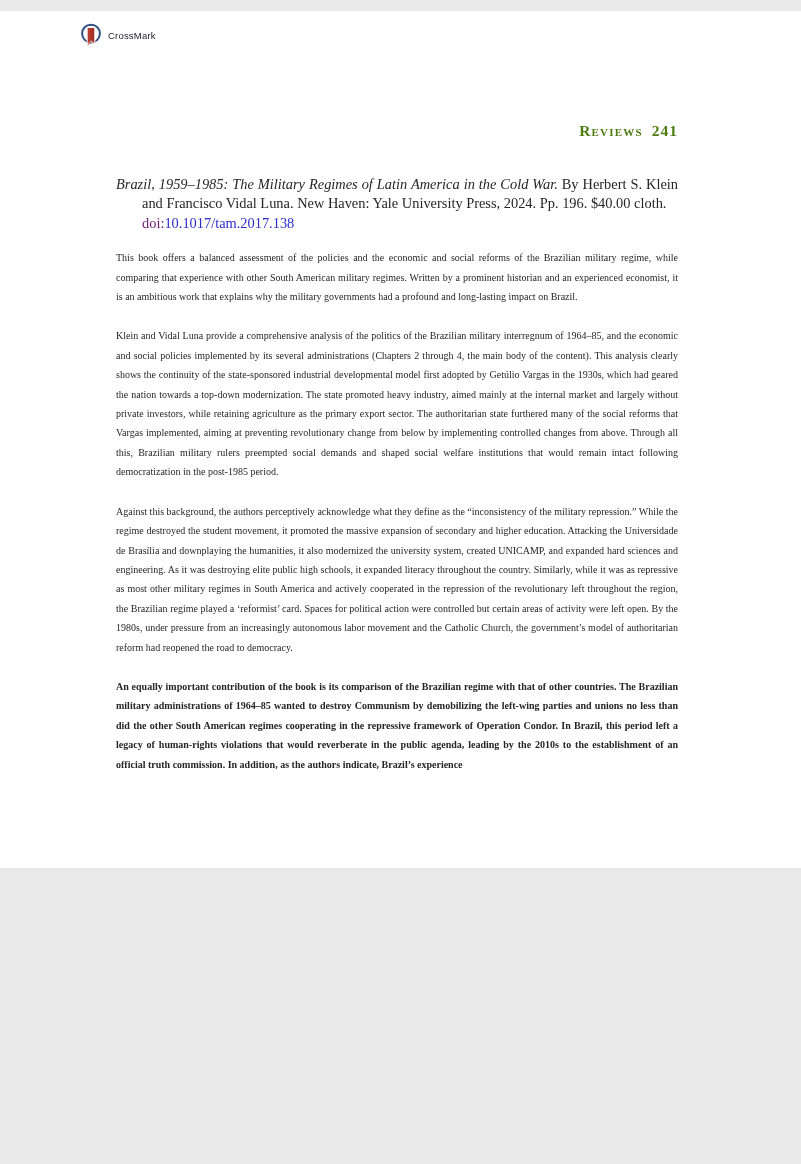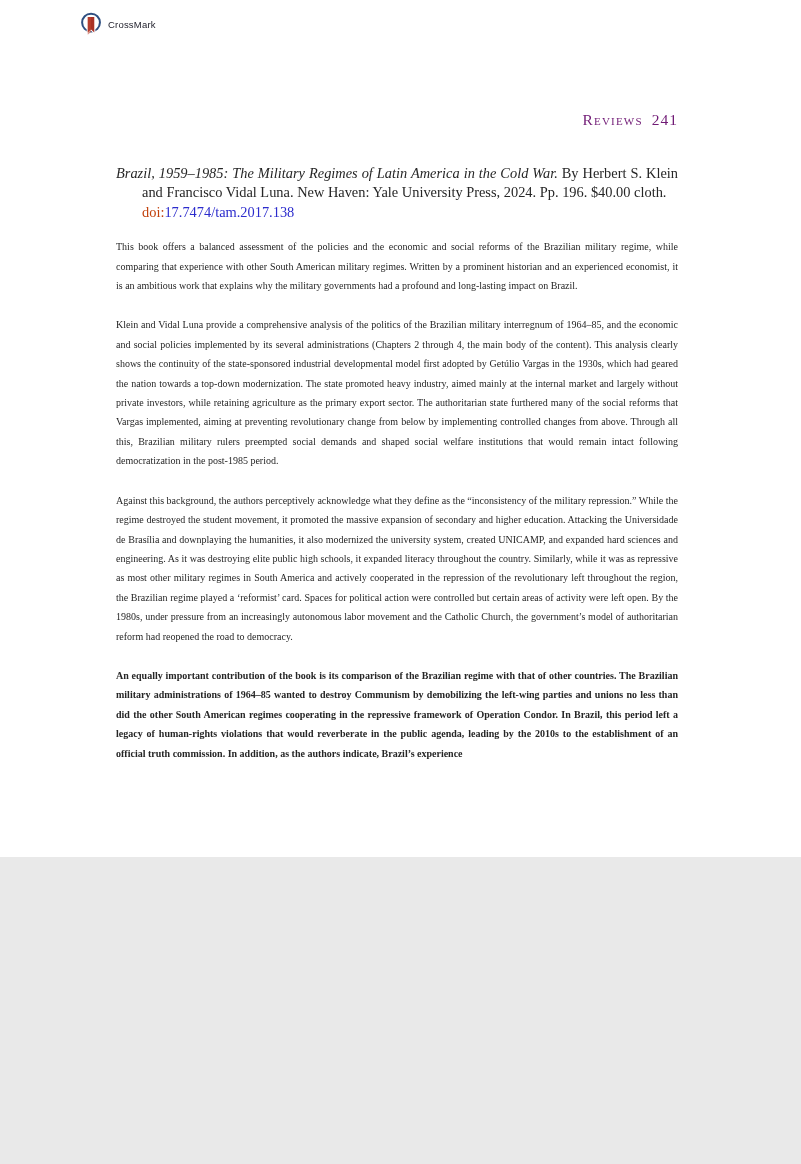--- a/index.html
+++ b/index.html
@@ -1,20 +1,20 @@
 <!DOCTYPE html>
 <html><head>
 <meta charset="utf-8">
 <style>
   html, body { margin: 0; padding: 0; background: #e9e9e9; }
   .page {
     position: relative;
     width: 801px;
     height: 857px;
-    margin: 0 auto;
+    margin: 11px auto;
     background: #ffffff;
     font-family: "Liberation Serif", serif;
     color: #262626;
     overflow: hidden;
   }
 
   
   .crossmark {
     position: absolute;
     left: 80px;
@@ -37,39 +37,40 @@
     position: absolute;
     left: 116px;
     top: 110px;
     width: 562px;
   }
 
   .running-head {
     text-align: right;
     font-size: 15.5px;
     line-height: 20px;
-    color: #701a75;
+    color: #4d7c0f;
     white-space: nowrap;
+    font-weight: bold;
   }
   .running-head .section {
     font-variant: small-caps;
     letter-spacing: 1.2px;
   }
   .running-head .page-num { margin-left: 9px; letter-spacing: 1px; }
 
   .citation {
     margin: 34px 0 15px 0;
     font-size: 14.4px;
     line-height: 19.4px;
     text-align: justify;
     padding-left: 26px;
     text-indent: -26px;
   }
   .citation em { font-style: italic; }
-  .doi-prefix { color: #c2410c; }
+  .doi-prefix { color: #701a75; }
   .doi-link {
     color: #2b2bcc;
     text-decoration: none;
     cursor: pointer;
   }
 
   .body-para {
     margin: 0 0 20px 0;
     font-size: 10px;
     line-height: 19.4px;
@@ -94,21 +95,21 @@
   </div>
 
   <div class="main">
 
     <div class="running-head">
       <span class="section">Reviews</span><span class="page-num">241</span>
     </div>
 
     <p class="citation">
       <em>Brazil, 1959–1985: The Military Regimes of Latin America in the Cold War.</em><span> By Herbert S. Klein and Francisco Vidal Luna. New Haven: Yale University Press, 2024. Pp. 196. $40.00 cloth.</span><br>
-      <span class="doi-prefix">doi:</span><a class="doi-link">17.7474/tam.2017.138</a>
+      <span class="doi-prefix">doi:</span><a class="doi-link">10.1017/tam.2017.138</a>
     </p>
 
     <p class="body-para">This book offers a balanced assessment of the policies and the economic and social reforms of the Brazilian military regime, while comparing that experience with other South American military regimes. Written by a prominent historian and an experienced economist, it is an ambitious work that explains why the military governments had a profound and long-lasting impact on Brazil.</p>
     <p class="body-para">Klein and Vidal Luna provide a comprehensive analysis of the politics of the Brazilian military interregnum of 1964–85, and the economic and social policies implemented by its several administrations (Chapters 2 through 4, the main body of the content). This analysis clearly shows the continuity of the state-sponsored industrial developmental model first adopted by Getúlio Vargas in the 1930s, which had geared the nation towards a top-down modernization. The state promoted heavy industry, aimed mainly at the internal market and largely without private investors, while retaining agriculture as the primary export sector. The authoritarian state furthered many of the social reforms that Vargas implemented, aiming at preventing revolutionary change from below by implementing controlled changes from above. Through all this, Brazilian military rulers preempted social demands and shaped social welfare institutions that would remain intact following democratization in the post-1985 period.</p>
     <p class="body-para">Against this background, the authors perceptively acknowledge what they define as the “inconsistency of the military repression.” While the regime destroyed the student movement, it promoted the massive expansion of secondary and higher education. Attacking the Universidade de Brasília and downplaying the humanities, it also modernized the university system, created UNICAMP, and expanded hard sciences and engineering. As it was destroying elite public high schools, it expanded literacy throughout the country. Similarly, while it was as repressive as most other military regimes in South America and actively cooperated in the repression of the revolutionary left throughout the region, the Brazilian regime played a ‘reformist’ card. Spaces for political action were controlled but certain areas of activity were left open. By the 1980s, under pressure from an increasingly autonomous labor movement and the Catholic Church, the government’s model of authoritarian reform had reopened the road to democracy.</p>
     <p class="body-para">An equally important contribution of the book is its comparison of the Brazilian regime with that of other countries. The Brazilian military administrations of 1964–85 wanted to destroy Communism by demobilizing the left-wing parties and unions no less than did the other South American regimes cooperating in the repressive framework of Operation Condor. In Brazil, this period left a legacy of human-rights violations that would reverberate in the public agenda, leading by the 2010s to the establishment of an official truth commission. In addition, as the authors indicate, Brazil’s experience</p>
 
   </div>
 
 </div>

